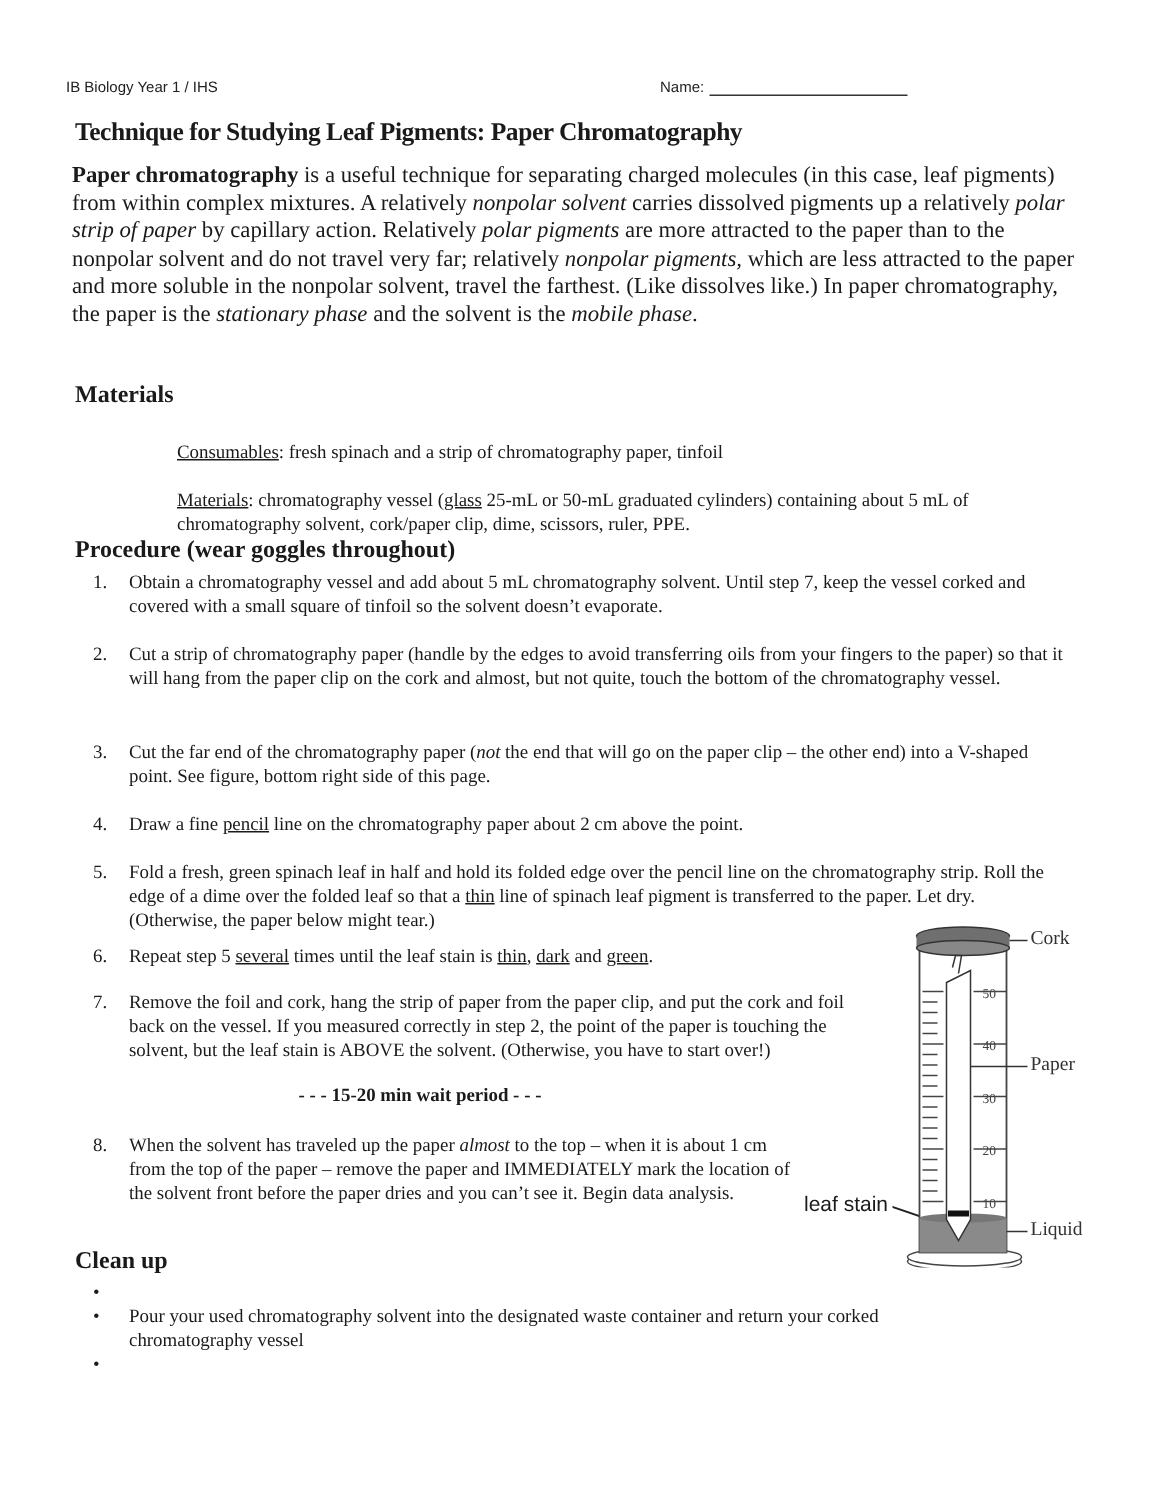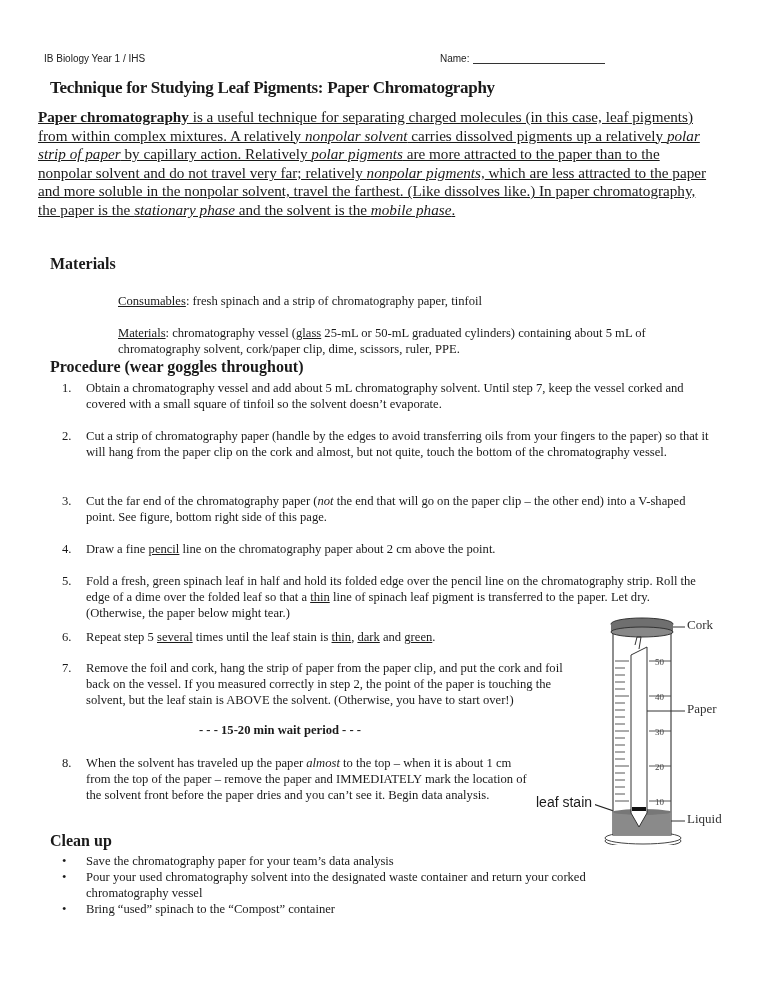--- a/index.html
+++ b/index.html
@@ -3,21 +3,21 @@
 <meta charset="utf-8">
 <style>
   html, body { margin: 0; padding: 0; background: #ffffff; }
   body { width: 768px; height: 994px; position: relative; overflow: hidden;
          font-family: "DejaVu Serif", "Liberation Serif", serif; color: #1a1a1a; }
   .hdr { position: absolute; top: 53px; font-family: "Liberation Sans", sans-serif; font-size: 10px; color: #222; }
   .hdr-left { left: 44px; }
   .hdr-right { left: 440px; display: flex; align-items: flex-end; }
   .name-line { display: inline-block; width: 132px; border-bottom: 1px solid #333; margin-left: 4px; height: 10px; }
   .title { position: absolute; left: 50px; top: 78px; font-size: 17px; font-weight: bold; letter-spacing: -0.3px; margin: 0; font-family: "Liberation Serif", serif; }
-  .intro { position: absolute; left: 38px; top: 108px; width: 670px; font-size: 15.2px; line-height: 18.6px; margin: 0; font-family: "Liberation Serif", serif; text-decoration: underline; }
+  .intro { position: absolute; left: 48px; top: 108px; width: 670px; font-size: 15.2px; line-height: 18.6px; margin: 0; font-family: "Liberation Serif", serif; }
   .h2 { position: absolute; left: 50px; font-size: 16px; font-weight: bold; margin: 0; font-family: "Liberation Serif", serif; }
   .small { font-family: "Liberation Serif", serif; font-size: 12.6px; line-height: 16px; }
   .mat { position: absolute; left: 106px; width: 560px; margin: 12px; }
   .u { text-decoration: underline; }
   .b { font-weight: bold; }
   .i { font-style: italic; }
   .step { position: absolute; left: 62px; width: 650px; display: flex; }
   .step .num { width: 24px; flex: none; }
   .step .txt { flex: 1; }
   .wait { position: absolute; left: 0; width: 560px; text-align: center; top: 722px; font-weight: bold; }
@@ -82,29 +82,27 @@
   <span class="num">8.</span>
   <span class="txt"><span>When the solvent has traveled up the paper </span><span class="i">almost</span><span> to the top – when it is about 1 cm from the top of the paper – remove the paper and IMMEDIATELY mark the location of the solvent front before the paper dries and you can’t see it.   Begin data analysis.</span></span>
 </div>
 
 <div class="leafstain">leaf stain</div>
 
 <h2 class="h2" style="top:832px;">Clean up</h2>
 <ul class="cleanup small">
   <li>
       <span class="bul">•</span>
-      <span>Save the chromatography paper for your team’s data analysis</span>
     </li>
   <li>
       <span class="bul">•</span>
       <span>Pour your used chromatography solvent into the designated waste container and return your corked chromatography vessel</span>
     </li>
   <li>
       <span class="bul">•</span>
-      <span>Bring “used” spinach to the “Compost” container</span>
     </li>
 </ul>
 
 <div class="fig">
   <svg width="173" height="230" viewBox="0 0 173 230">
 
     <line x1="-28" y1="180" x2="48" y2="206" stroke="#222" stroke-width="1.3"></line>
 
     <ellipse cx="48" cy="226" rx="38" ry="6" fill="#fff" stroke="#444" stroke-width="1"></ellipse>
     <ellipse cx="48" cy="223" rx="38" ry="6" fill="#fff" stroke="#444" stroke-width="1"></ellipse>

